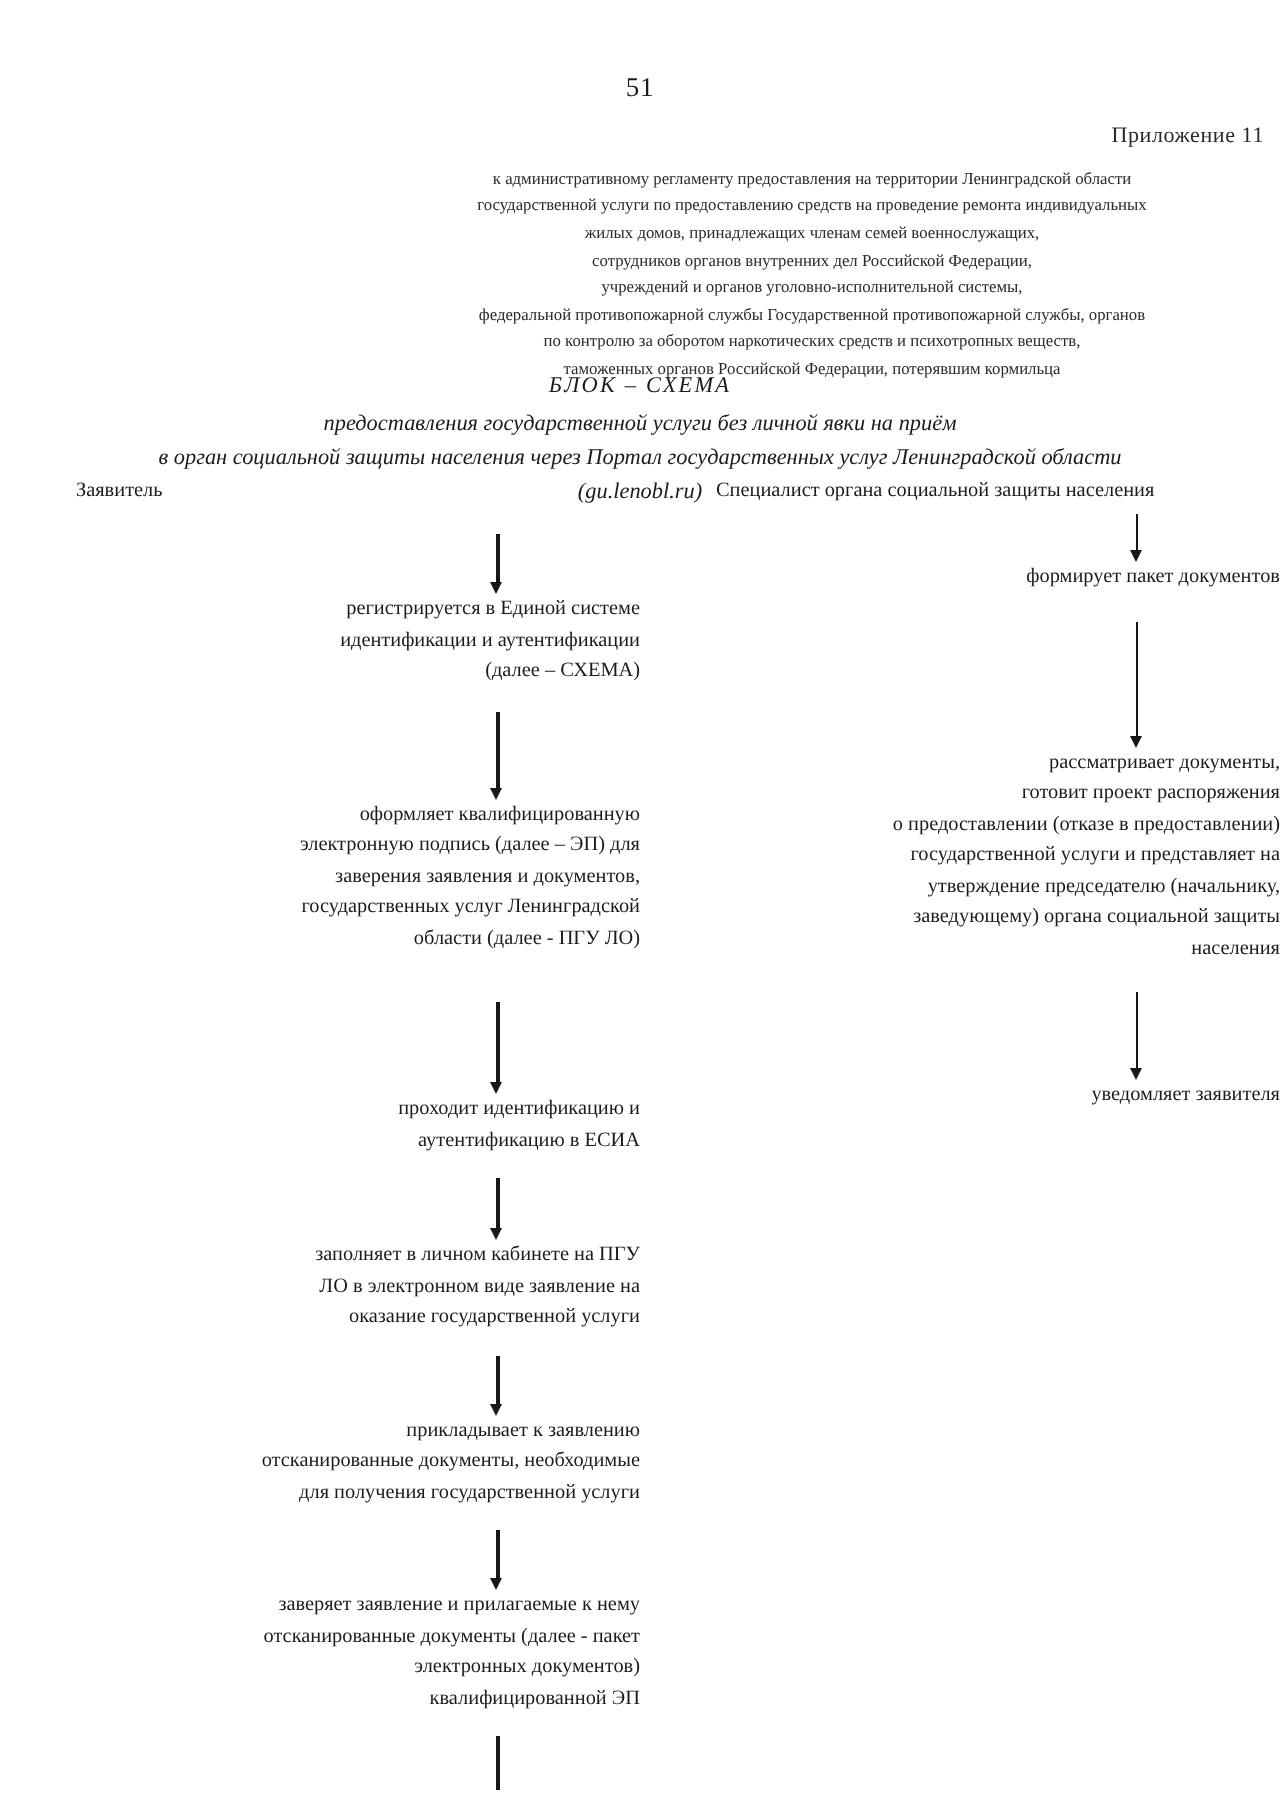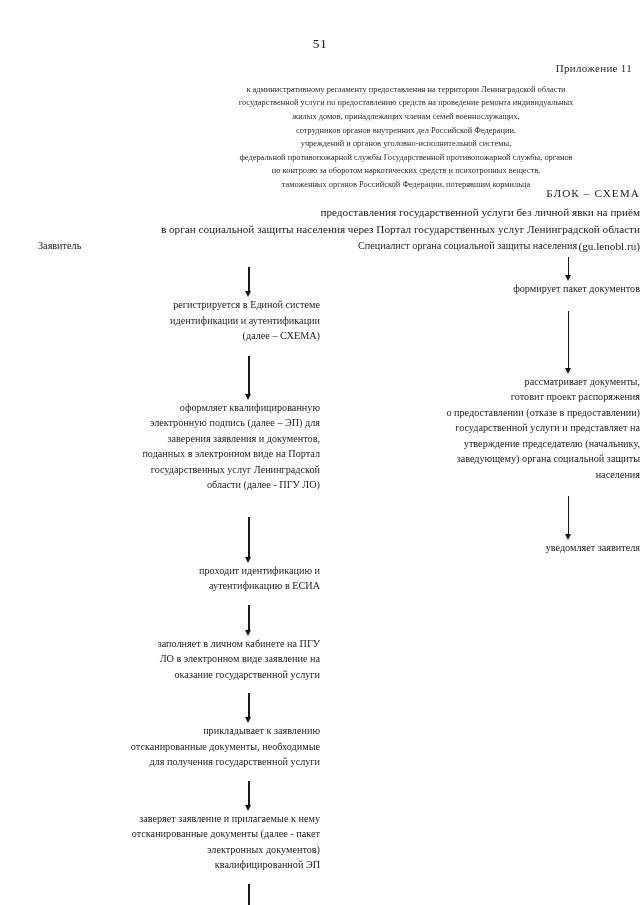--- a/index.html
+++ b/index.html
@@ -54,23 +54,24 @@
     white-space: nowrap;
     text-align: center;
   }
 
   
   .doc-title {
     position: absolute;
     top: 185px;
     left: 0;
     width: 640px;
-    text-align: right;
+    text-align: center;
     font-size: 11.2px;
     line-height: 1.52;
+    font-style: italic;
   }
   .doc-title .t-main {
     display: block;
     letter-spacing: 1.1px;
     margin-bottom: 2px;
   }
   .doc-title .t-sub {
     display: block;
   }
 
@@ -169,21 +170,20 @@
 
     <div class="arrow stem-left" style="height:44px;margin-top:12px;">
       <span class="shaft"></span>
       <span class="head"></span>
     </div>
 
     <div class="node">
       <span>оформляет  квалифицированную</span>
       <span>электронную подпись (далее – ЭП) для</span>
       <span>заверения заявления и документов,</span>
-      <span>поданных в электронном виде на Портал</span>
       <span>государственных услуг Ленинградской</span>
       <span>области (далее - ПГУ ЛО)</span>
     </div>
 
     <div class="arrow stem-left" style="height:46px;margin-top:24px;">
       <span class="shaft"></span>
       <span class="head"></span>
     </div>
 
     <div class="node">

